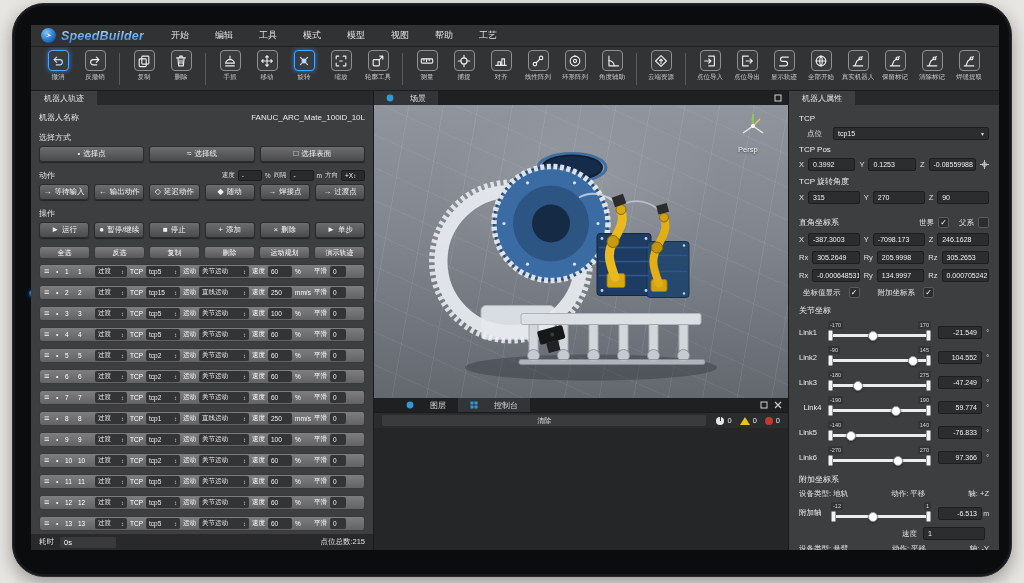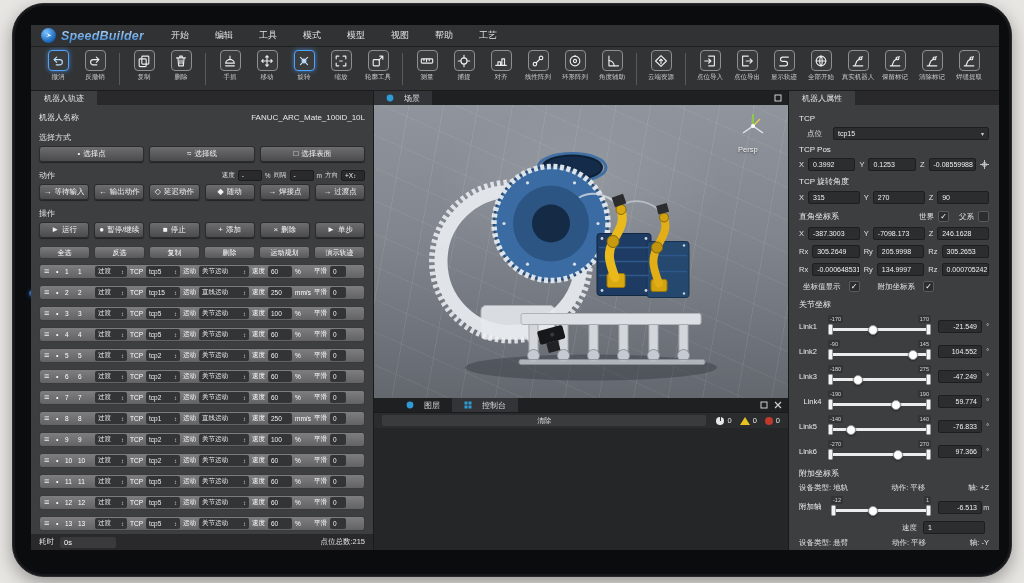--- a/index.html
+++ b/index.html
@@ -81,21 +81,21 @@
     padding:0 8px; font-size:7.5px; color:#e0e0e0; flex:none; }
   .lp-footer .timebox { width:56px; height:11px; background:#3a3a3c; border-radius:2px;
     display:flex; align-items:center; padding:0 4px; color:#fff; }
   .lp-footer .total { margin-left:auto; }
 
   
   .center { flex:1; min-width:0; display:flex; flex-direction:column;
     border-left:1px solid #1a1a1b; border-right:1px solid #1a1a1b; }
   .vp-tabs { height:14px; background:#1f2022; display:flex; align-items:center;
     font-size:8px; color:#e0e0e0; flex:none; }
-  .vp-tab { height:100%; padding:0 12px; display:flex; align-items:center; gap:10px; }
+  .vp-tab { height:100%; padding:0 12px; display:flex; align-items:center; gap:16px; }
   .vp-tab.active { background:#323437; }
   .corner-icons { margin-left:auto; display:flex; gap:6px; padding-right:6px; }
   .corner-icons svg { width:8px; height:8px; }
   .viewport { height:293px; flex:none; position:relative; overflow:hidden;
     background:linear-gradient(180deg,#90959d 0%, #81868e 45%, #63676e 100%); }
   .vgrid { position:absolute; inset:0;
     background-image:
       repeating-linear-gradient(100deg, rgba(255,255,255,.07) 0 1px, transparent 1px 34px),
       repeating-linear-gradient(24deg, rgba(255,255,255,.055) 0 1px, transparent 1px 30px);
   }
@@ -1153,21 +1153,21 @@
             </div>
             <div class="rp-section">TCP 旋转角度</div>
             <div class="rp-row triple">
               <span class="ax">X</span>
               <span class="rp-input">315</span>
               <span class="ax">Y</span>
               <span class="rp-input">270</span>
               <span class="ax">Z</span>
               <span class="rp-input">90</span>
             </div>
-            <div class="rp-row spread" style="margin-top:7px;">
+            <div class="rp-row spread" style="margin-top:13px;">
               <span class="rp-section" style="margin:0;">直角坐标系</span>
               <span style="display:flex;align-items:center;gap:4px;">
                 <span class="ax">世界</span>
                 <span class="chk">✓</span>
                 <span class="ax" style="margin-left:6px;">父系</span>
                 <span class="chk"></span>
               </span>
             </div>
             <div class="rp-row triple">
               <span class="ax">X</span>

